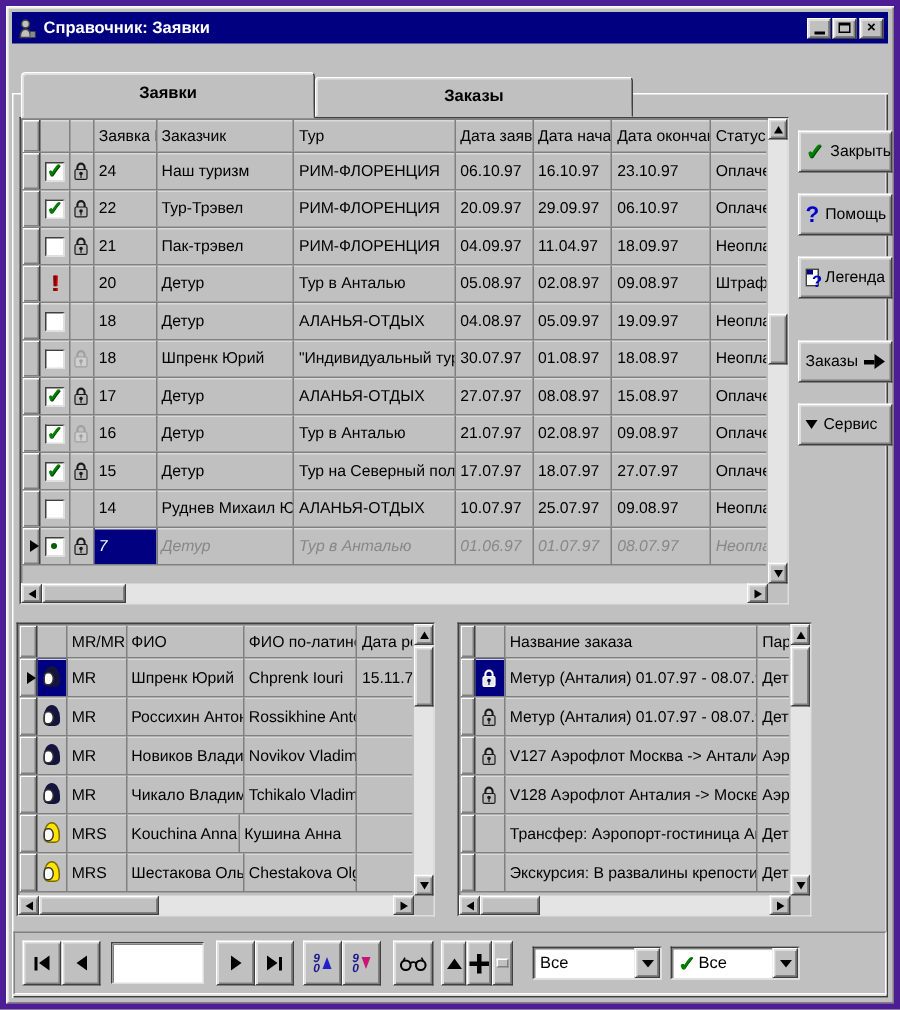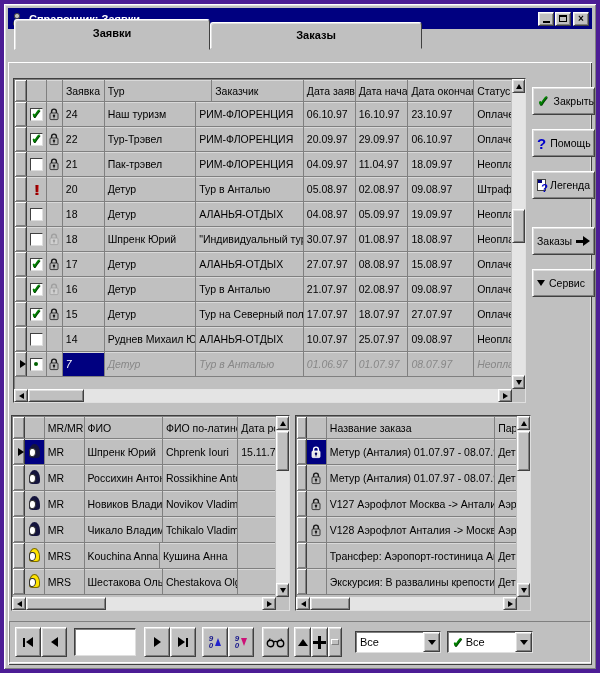--- a/index.html
+++ b/index.html
@@ -9,21 +9,21 @@
   
   .titlebar{position:absolute;left:4px;top:4px;right:4px;height:21px;background:#000080;
             display:flex;align-items:center;padding:0 3px;color:#fff;}
   .titlebar .ttl{font-size:11px;font-weight:bold;margin-left:4px;flex:1;white-space:nowrap;}
   .tbtn{width:16px;height:14px;background:#c0c0c0;border:1px solid;border-color:#fff #404040 #404040 #fff;
         box-shadow:inset 1px 1px 0 #dfdfdf, inset -1px -1px 0 #808080;margin-left:1px;
         display:flex;align-items:center;justify-content:center;color:#000;font-size:10px;font-weight:bold;line-height:1;}
   .minbar{width:7px;height:2px;background:#000;margin-top:7px;}
   .maxrect{width:8px;height:7px;border:1px solid #000;border-top-width:2px;}
   
-  .tabstrip{position:absolute;left:4px;top:15px;right:4px;height:30px;z-index:3;}
+  .tabstrip{position:absolute;left:4px;top:44px;right:4px;height:30px;z-index:3;}
   .tab{position:absolute;background:#c0c0c0;border:1px solid;border-color:#fff #404040 #c0c0c0 #fff;
        border-radius:3px 3px 0 0;text-align:center;font-size:11px;font-weight:bold;
        box-shadow:inset 1px 1px 0 #dfdfdf;}
   .tab.active{left:6px;width:196px;top:0;height:31px;line-height:26px;z-index:4;}
   .tab.inactive{left:202px;width:212px;top:3px;height:27px;line-height:24px;}
   
   .panel{position:absolute;left:4px;top:58px;right:4px;bottom:4px;background:#c0c0c0;
          box-shadow:inset 1px 1px 0 #fff, inset -1px -1px 0 #404040, inset -2px -2px 0 #dfdfdf;}
   
   .gt{position:absolute;background:#c0c0c0;border:1px solid;border-color:#404040 #dfdfdf #dfdfdf #404040;
@@ -152,22 +152,22 @@
 
   <div class="panel">
 
     <div class="gt mt" style="left:5px;top:16px;width:513px;height:325px;">
       <div style="position:absolute;left:1px;top:1px;right:14px;bottom:14px;overflow:hidden;">
         <div class="ghead">
           <div class="c mt-c0 selc"></div>
           <div class="c mt-c1"></div>
           <div class="c mt-c2"></div>
           <div class="c mt-c3">Заявка №</div>
+          <div class="c mt-c4">Заказчик</div>
           <div class="c mt-c5">Тур</div>
-          <div class="c mt-c4">Заказчик</div>
           <div class="c mt-c6">Дата заявки</div>
           <div class="c mt-c7">Дата начала</div>
           <div class="c mt-c8">Дата окончания</div>
           <div class="c mt-c9">Статус</div>
         </div>
 
         <div class="grow">
           <div class="c mt-c0 selc"></div>
           <div class="c mt-c1 ctr">
               <span class="cb">
@@ -554,21 +554,21 @@
         <span class="sbtn" style="left:0;">
             <i class="t-l"></i>
           </span>
         <span class="thumb" style="left:14px;width:80px;"></span>
         <span class="sbtn" style="right:0;">
             <i class="t-r"></i>
           </span>
       </div>
     </div>
 
-    <div class="gt ot" style="left:287px;top:353px;width:236px;height:196px;">
+    <div class="gt ot" style="left:297px;top:353px;width:236px;height:196px;">
       <div style="position:absolute;left:1px;top:1px;right:14px;bottom:14px;overflow:hidden;">
         <div class="ghead">
           <div class="c ot-c0 selc"></div>
           <div class="c ot-c1"></div>
           <div class="c ot-c2">Название заказа</div>
           <div class="c ot-c3">Пар</div>
         </div>
         <div class="grow">
           <div class="c ot-c0 selc"></div>
           <div class="c ot-c1 ctr invcell">

